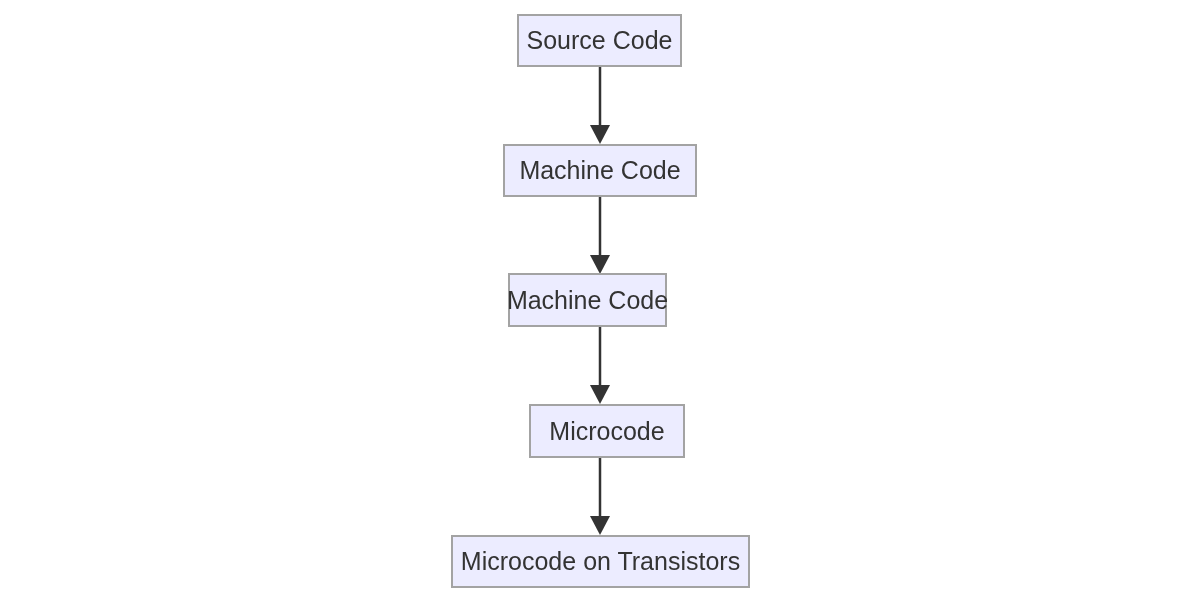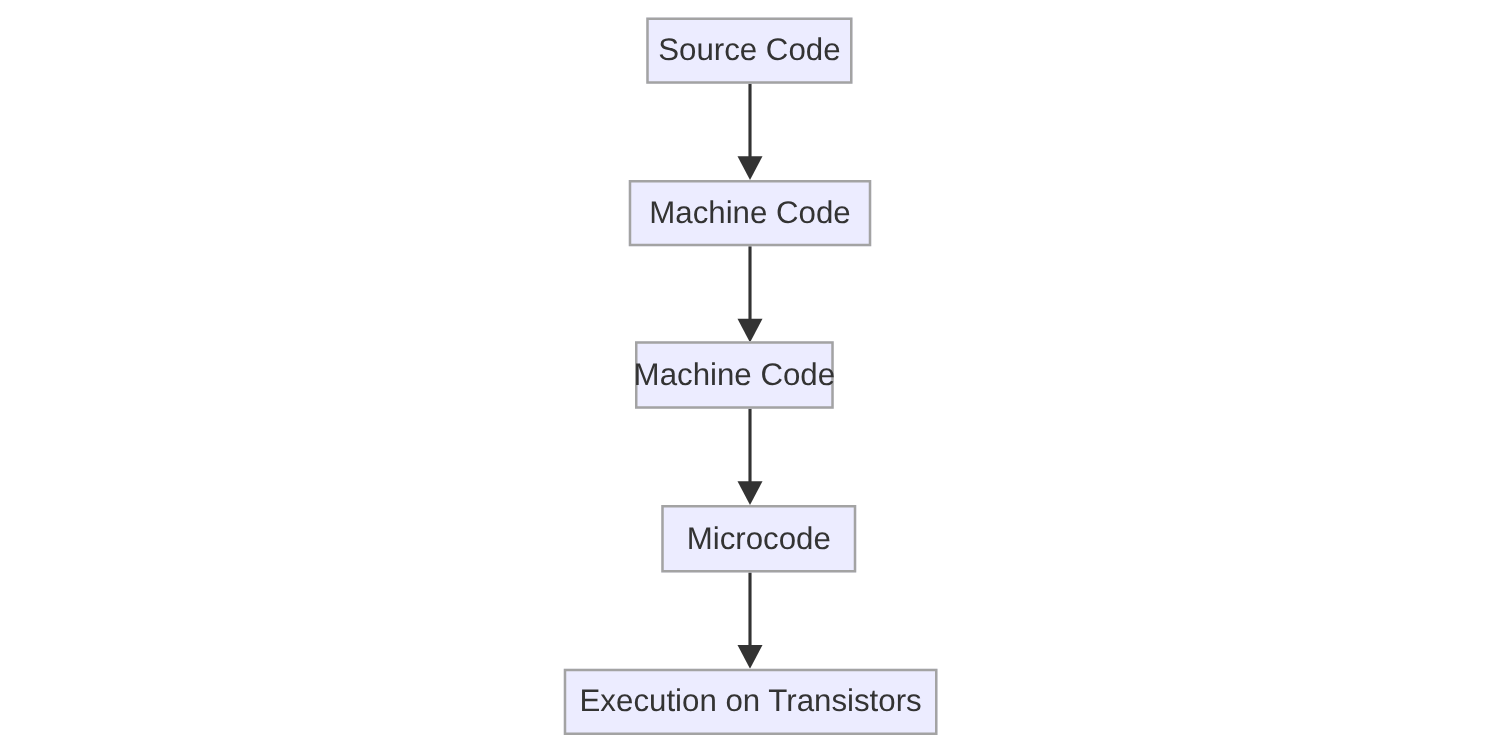--- a/index.html
+++ b/index.html
@@ -80,16 +80,16 @@
   <div class="node node-4">
     <span>Microcode</span>
   </div>
 
   <svg class="edge edge-4" viewBox="0 0 26 77" aria-hidden="true">
     <line x1="13" y1="0" x2="13" y2="60" stroke="#333333" stroke-width="2.5"></line>
     <polygon points="3,58 23,58 13,77" fill="#333333"></polygon>
   </svg>
 
   <div class="node node-5">
-    <span>Execution on Transistors</span>
+    <span>Microcode on Transistors</span>
   </div>
 
 </div>
 
 </body></html>

